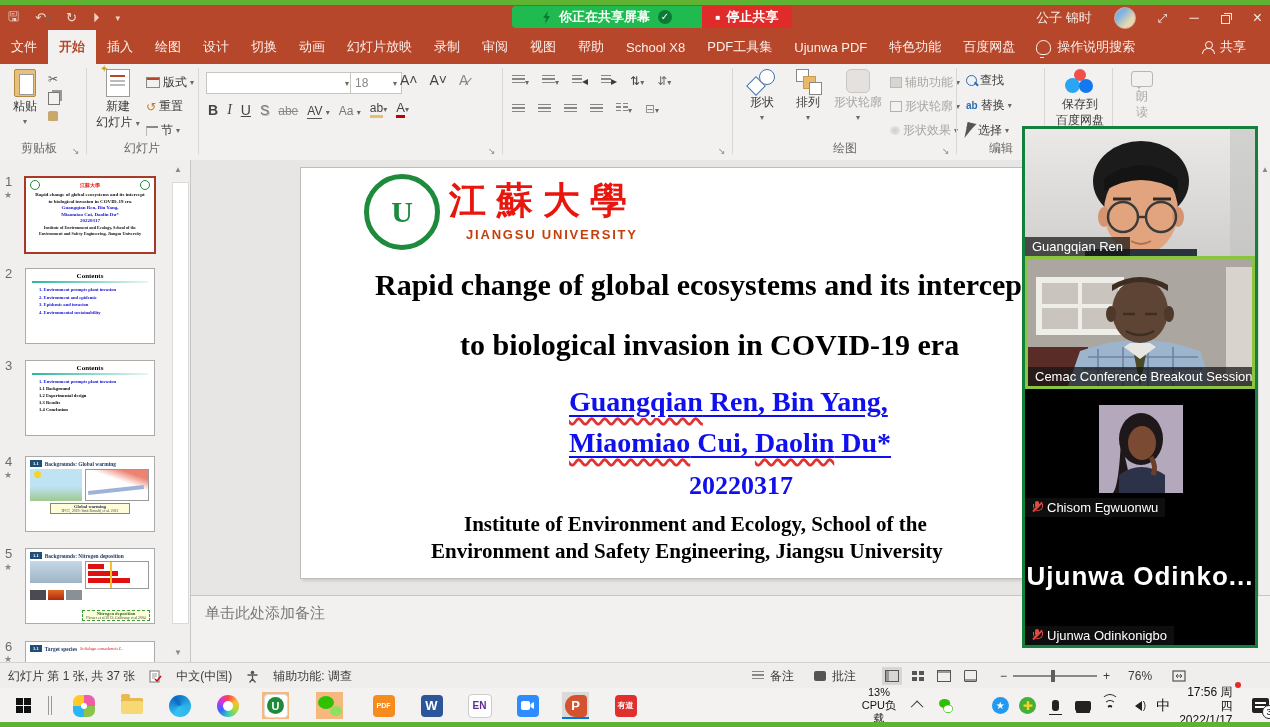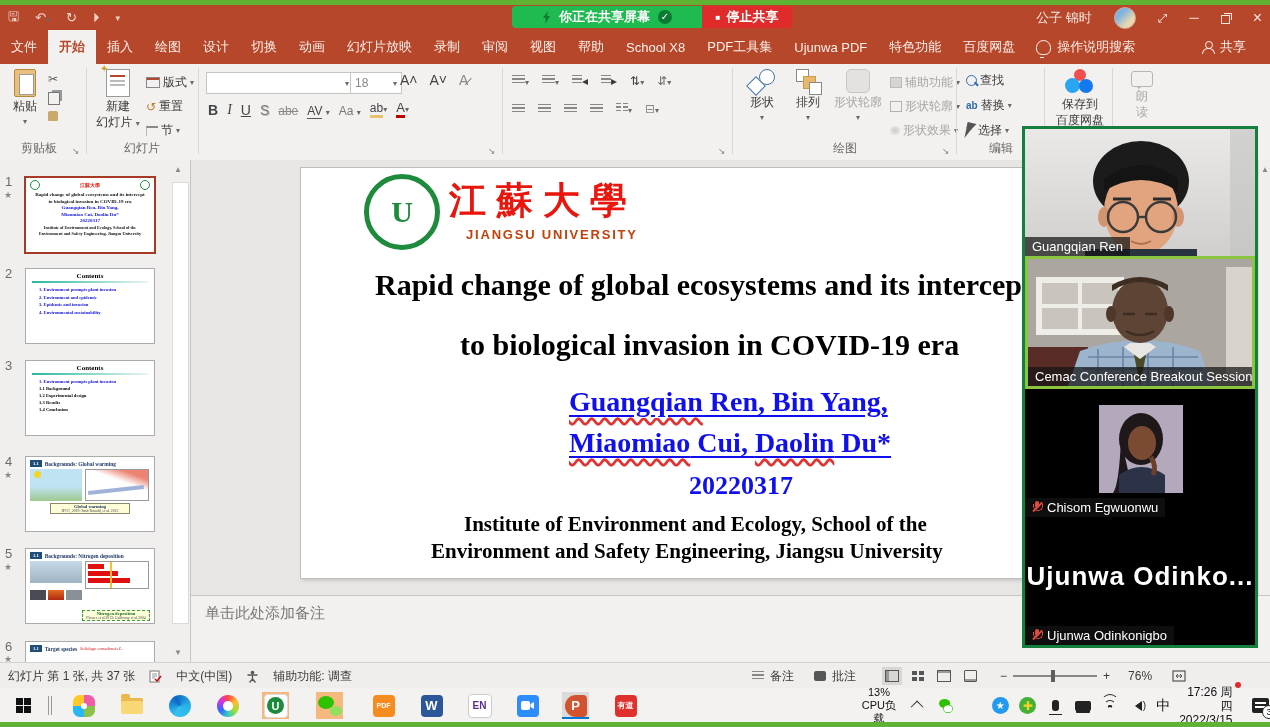--- a/index.html
+++ b/index.html
@@ -652,21 +652,21 @@
             <i style="width:4px;height:4px;border-top-width:2.5px;"></i>
           </span>
         </span>
       <span class="trayico">
           <span class="spk"></span>
           <span style="font-size:10px;color:#222;margin-left:1px;">)</span>
         </span>
       <span style="font-size:14px;color:#111;">中</span>
       <span class="clock" style="position:relative;">
         <span style="position:absolute;right:-8px;top:-3px;width:6px;height:6px;border-radius:50%;background:#E02B2B;"></span>
-        <span>17:26 周四</span><br><span>2022/3/15</span>
+        <span>17:56 周四</span><br><span>2022/1/17</span>
       </span>
       <span class="trayico" style="margin-left:10px;position:relative;">
         <span class="notifico"></span>
         <span class="badge3">3</span>
       </span>
     </div>
   </div>
 
   <div class="abs zpanel">
 

